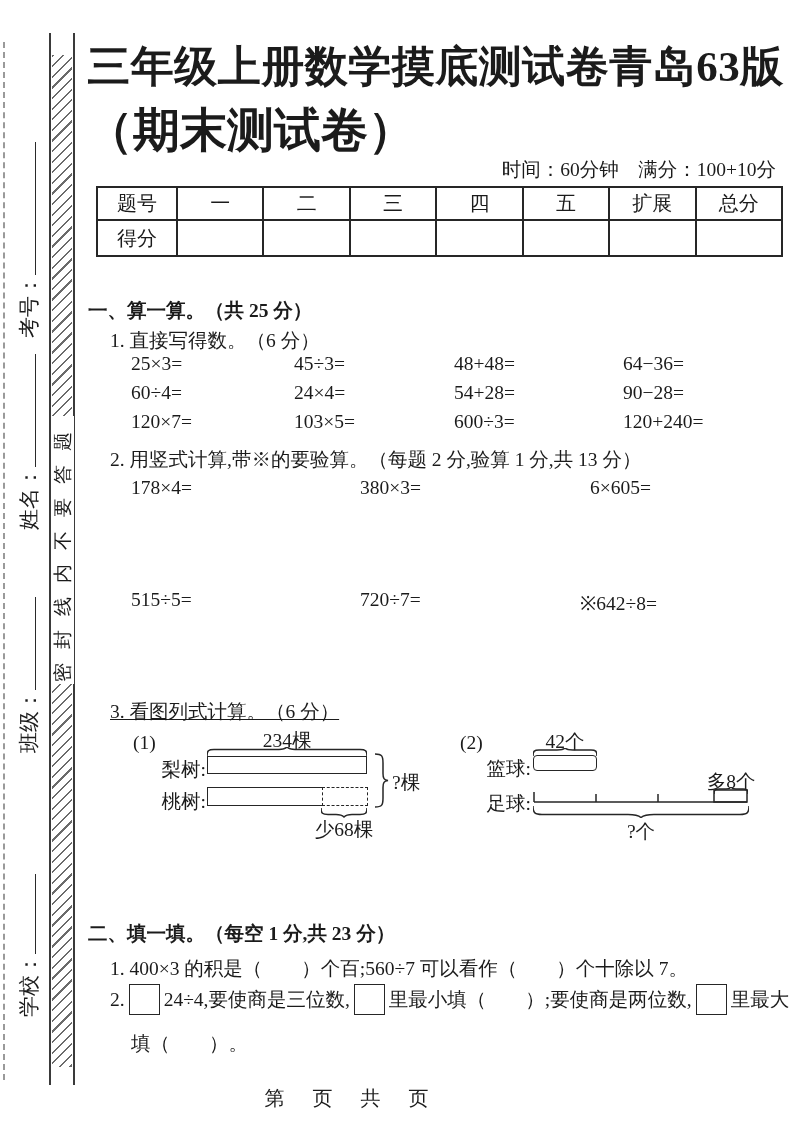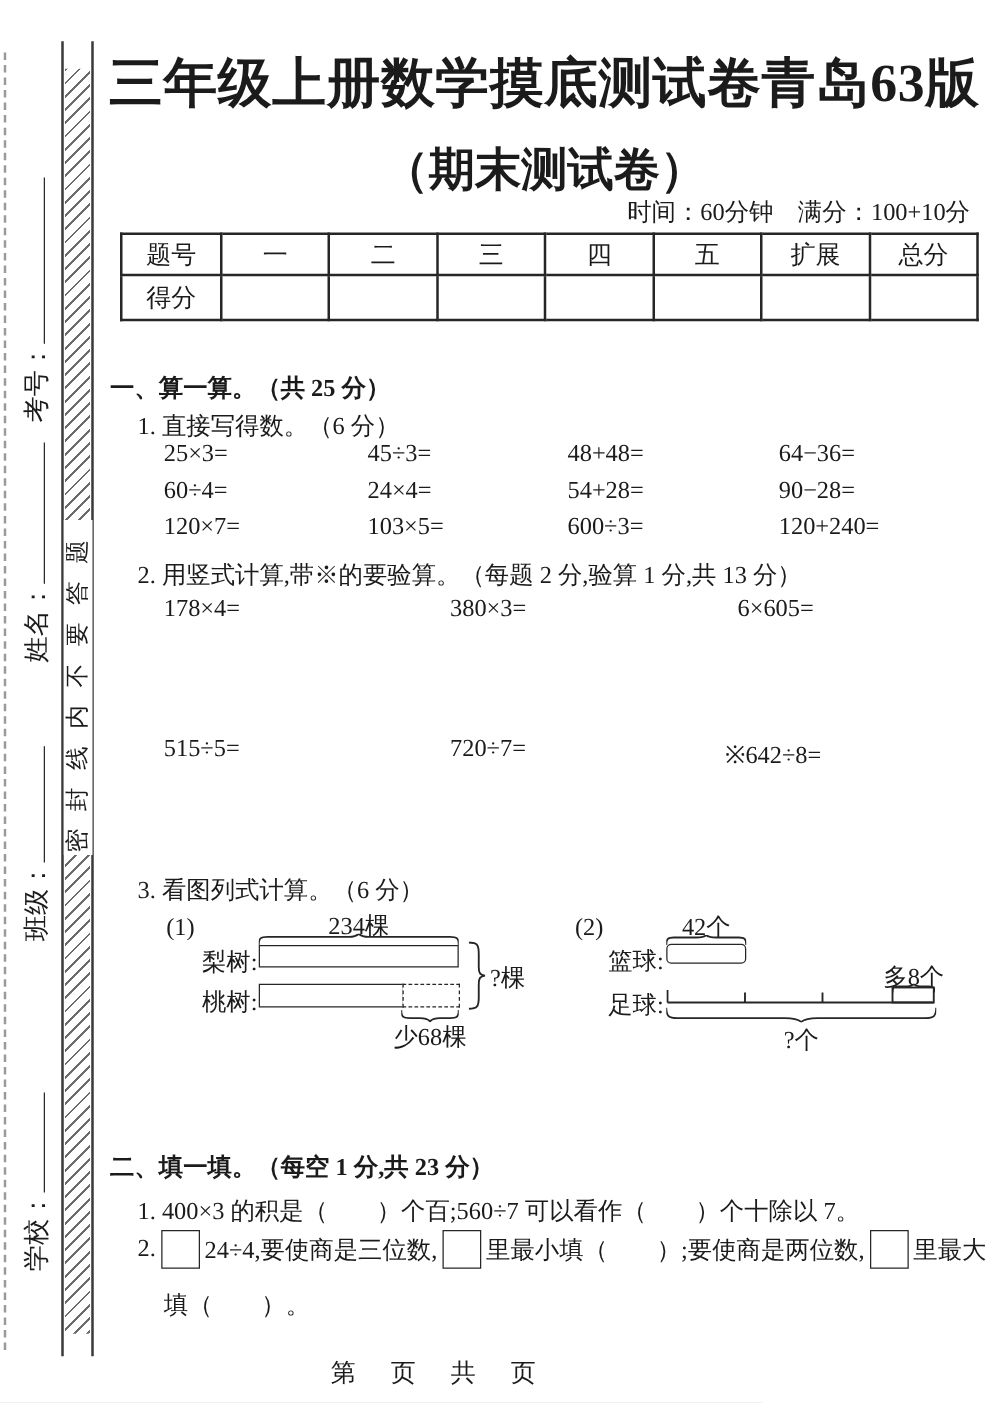--- a/index.html
+++ b/index.html
@@ -27,21 +27,21 @@
   .vf-name{top:345px;width:185px;}   .vf-name .blank{width:113px;}
   .vf-class{top:588px;width:165px;}  .vf-class .blank{width:93px;}
   .vf-school{top:865px;width:152px;} .vf-school .blank{width:80px;}
   .sealtext{
     left:51px;top:416px;width:268px;height:23px;line-height:23px;
     transform-origin:0 0;transform:rotate(-90deg) translateX(-100%);
     background:#fff;text-align:center;font-size:19px;letter-spacing:14px;white-space:nowrap;
   }
   
   .title{left:86px;top:38px;width:699px;text-align:center;font-size:43px;font-weight:bold;letter-spacing:0.5px;}
-  .subtitle{left:86px;top:99px;width:699px;text-align:center;font-size:37px;font-weight:bold;margin-top:12px;}
+  .subtitle{left:86px;top:99px;width:699px;font-size:47px;font-weight:bold;}
   .meta{left:86px;top:156px;width:690px;text-align:right;font-size:19.5px;}
   
   table.score{left:96px;top:186px;width:687px;border-collapse:collapse;table-layout:fixed;position:absolute;}
   table.score td{border:2px solid #262626;text-align:center;font-size:20px;padding:0;}
   table.score tr.r1 td{height:31px;}
   table.score tr.r2 td{height:34px;}
   td.c0{width:78px;}
   
   .t{font-size:19.5px;white-space:nowrap;}
   .bold{font-weight:bold;}
@@ -133,21 +133,21 @@
     <span>178×4=</span>
     <span>380×3=</span>
     <span>6×605=</span>
   </div>
   <div class="abs qrow3" style="top:589px;">
     <span>515÷5=</span>
     <span>720÷7=</span>
     <span class="shiftl">※642÷8=</span>
   </div>
 
-  <div class="abs t" style="left:110px;top:698px;">3. 看图列式计算。（6 分）</div>
+  <div class="abs t" style="left:110px;top:698px;text-decoration:underline;">3. 看图列式计算。（6 分）</div>
 
   <div class="abs dg-label" style="left:133px;top:732px;">(1)</div>
   <div class="abs dg-label ctr" style="left:207px;top:727px;width:160px;">234棵</div>
   <svg class="abs brace" style="left:207px;top:747px;" width="160" height="10">
     <path d="M0,9 C0,3.5 1.5,2.5 7,2.5 L72,2.5 C77,2.5 78.5,1.5 80,0 C81.5,1.5 83,2.5 88,2.5 L153,2.5 C158.5,2.5 160,3.5 160,9" stroke="#262626" stroke-width="1.5" fill="none"></path>
   </svg>
   <div class="abs dg-label" style="left:161px;top:756px;width:45px;text-align:right;">梨树:</div>
   <div class="abs bar" style="left:207px;top:756px;width:160px;height:18px;"></div>
   <div class="abs dg-label" style="left:161px;top:788px;width:45px;text-align:right;">桃树:</div>
   <div class="abs bar" style="left:207px;top:787px;width:116px;height:19px;"></div>

